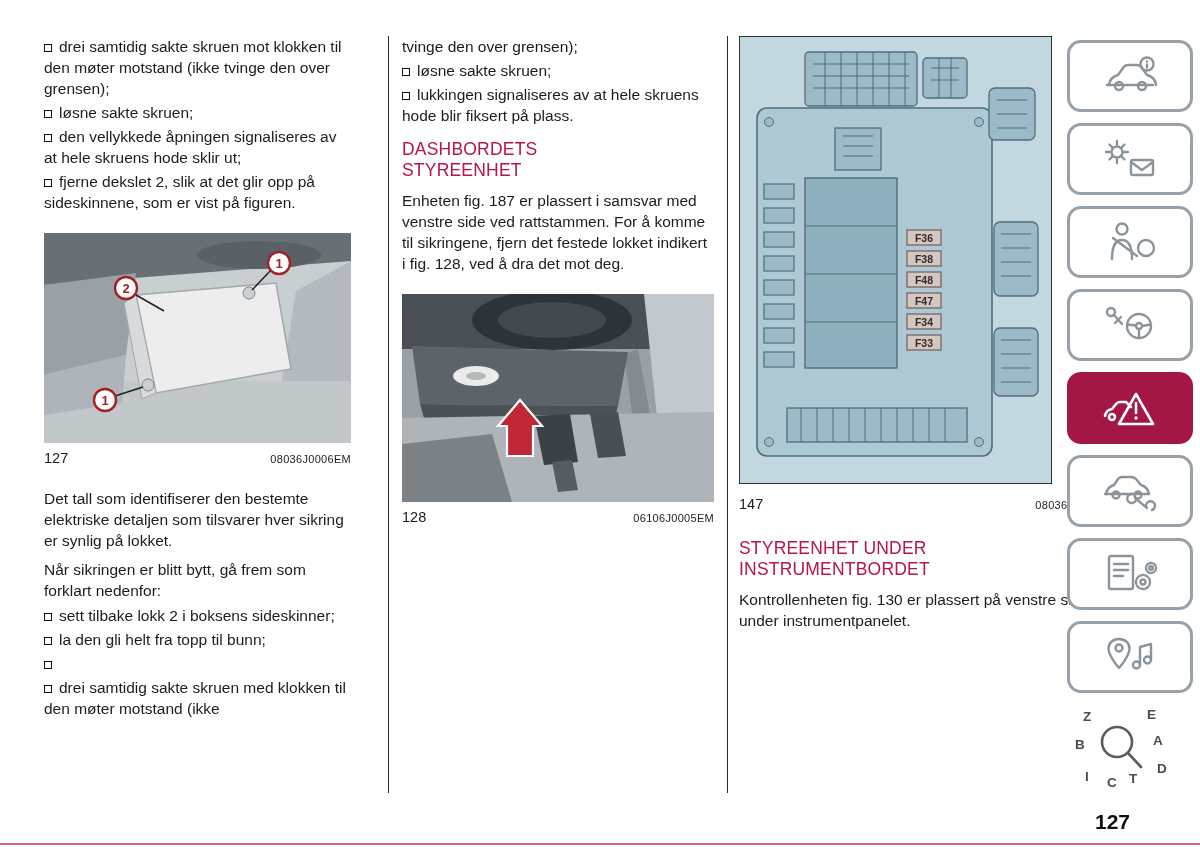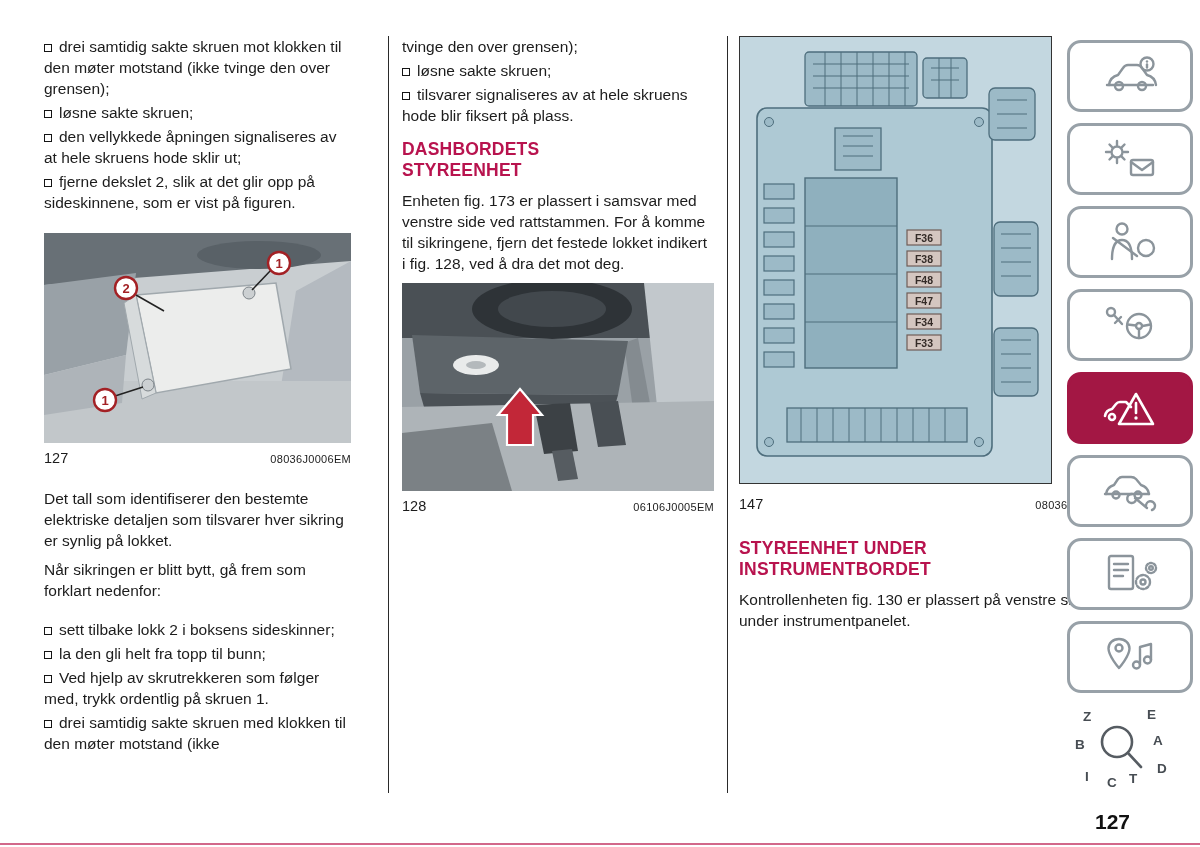--- a/index.html
+++ b/index.html
@@ -14,21 +14,21 @@
 
   .vdiv{position:absolute;top:36px;height:757px;width:1px;background:#2a2a2a}
   .vdiv1{left:388px}
   .vdiv2{left:727px}
 
   .li{margin-bottom:3px}
   .sq{display:inline-block;width:8px;height:8px;border:1.4px solid #141414;margin-right:7px}
   .para{margin-top:8px}
   .para-first{margin-top:18px}
 
-  h2.sect{color:#b8134e;font-size:17.5px;line-height:21px;font-weight:bold;letter-spacing:.2px;margin:13px 0 9px}
+  h2.sect{color:#b8134e;font-size:17.5px;line-height:21px;font-weight:normal;letter-spacing:.2px;margin:13px 0 9px}
   .narrow{max-width:215px}
 
   .fig{margin-top:20px}
   .fig svg{display:block}
   .figcap{display:flex;justify-content:space-between;align-items:baseline;margin-top:5px}
   .figlabel{font-size:14.5px}
   .figcode{font-size:11px;letter-spacing:.3px}
 
   .sidebar{position:absolute;left:1067px;top:40px;width:126px;display:flex;flex-direction:column;gap:11px}
   .tabbtn{height:72px;border:3px solid #98a1a8;border-radius:14px;background:#fff;display:flex;align-items:center;justify-content:center;color:#8b949b;cursor:pointer;padding:0}
@@ -88,39 +88,39 @@
       </svg>
       <div class="figcap">
         <span class="figlabel">127</span>
         <span class="figcode">08036J0006EM</span>
       </div>
     </div>
 
     <p class="para para-first">Det tall som identifiserer den bestemte elektriske detaljen som tilsvarer hver sikring er synlig på lokket.</p>
     <p class="para">Når sikringen er blitt bytt, gå frem som forklart nedenfor:</p>
 
-    <div style="margin-top:18px">
+    <div style="margin-top:4px">
       <div class="li"><span class="sq"></span><span>sett tilbake lokk 2 i boksens sideskinner;</span></div>
       <div class="li"><span class="sq"></span><span>la den gli helt fra topp til bunn;</span></div>
-      <div class="li"><span class="sq"></span><span>Ved hjelp av skrutrekkeren som følger med, trykk ordentlig på skruen 1.</span></div>
+      <div class="li"><span class="sq"></span></div>
       <div class="li"><span class="sq"></span><span>drei samtidig sakte skruen med klokken til den møter motstand (ikke</span></div>
     </div>
   </div>
 
   <div class="vdiv vdiv1"></div>
 
   <div class="col col-mid">
     <div>tvinge den over grensen);</div>
     <div class="li" style="margin-top:3px"><span class="sq"></span><span>løsne sakte skruen;</span></div>
-    <div class="li"><span class="sq"></span><span>tilsvarer signaliseres av at hele skruens hode blir fiksert på plass.</span></div>
+    <div class="li"><span class="sq"></span><span>lukkingen signaliseres av at hele skruens hode blir fiksert på plass.</span></div>
 
     <h2 class="sect narrow">DASHBORDETS STYREENHET</h2>
-    <p>Enheten fig. 173 er plassert i samsvar med venstre side ved rattstammen. For å komme til sikringene, fjern det festede lokket indikert i fig. 128, ved å dra det mot deg.</p>
-
-    <div class="fig" style="margin-top:9px">
+    <p>Enheten fig. 187 er plassert i samsvar med venstre side ved rattstammen. For å komme til sikringene, fjern det festede lokket indikert i fig. 128, ved å dra det mot deg.</p>
+
+    <div class="fig" style="margin-top:20px">
       <svg width="312" height="208" viewBox="0 0 312 208">
         <rect width="312" height="208" fill="#9aa1a6"></rect>
         <rect x="0" y="0" width="312" height="55" fill="#4a5055"></rect>
         <ellipse cx="150" cy="26" rx="80" ry="30" fill="#2e3337"></ellipse>
         <ellipse cx="150" cy="26" rx="54" ry="18" fill="#42484d"></ellipse>
         <polygon points="242,0 312,0 312,208 264,208" fill="#c2c8cc"></polygon>
         <polygon points="236,55 264,208 242,208 222,60" fill="#848b90"></polygon>
 
         <polygon points="10,52 226,58 216,112 18,110" fill="#5d6469"></polygon>
         <polygon points="18,110 216,112 212,126 22,124" fill="#4b5156"></polygon>

